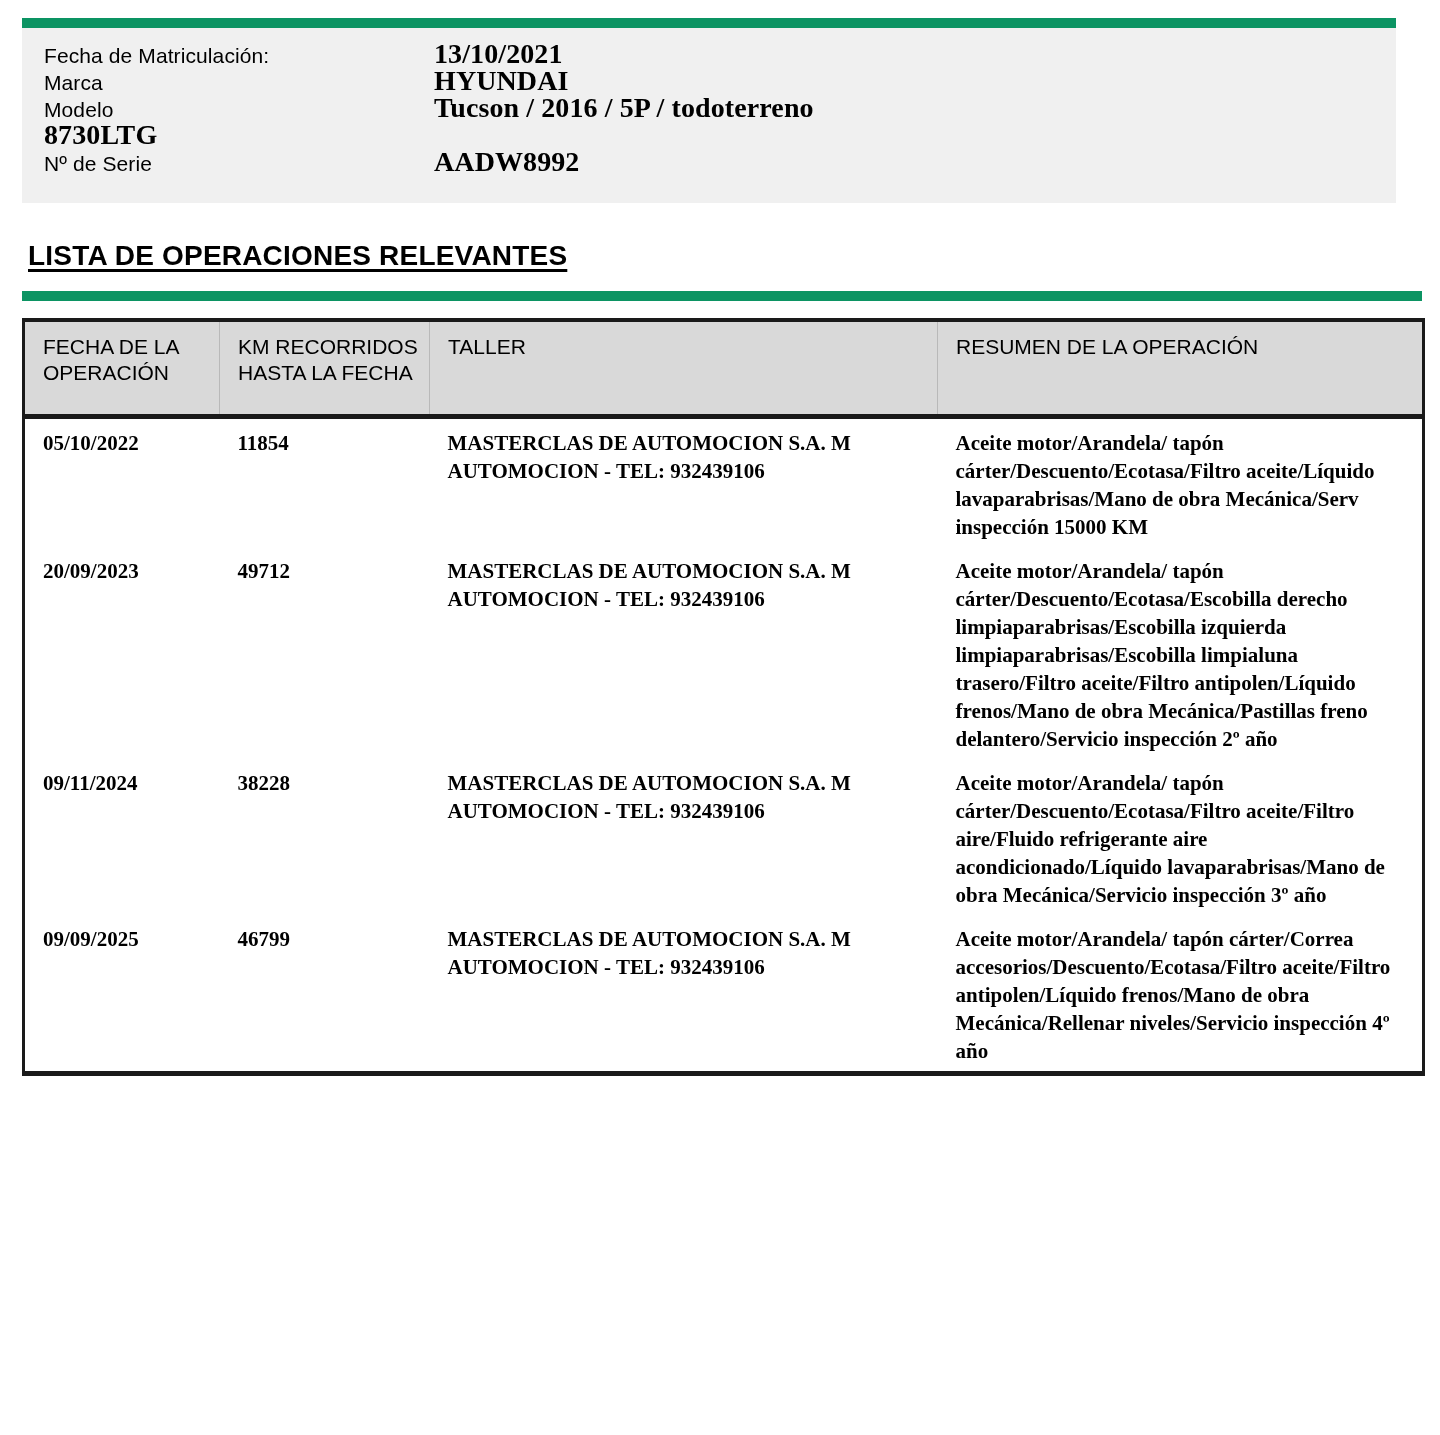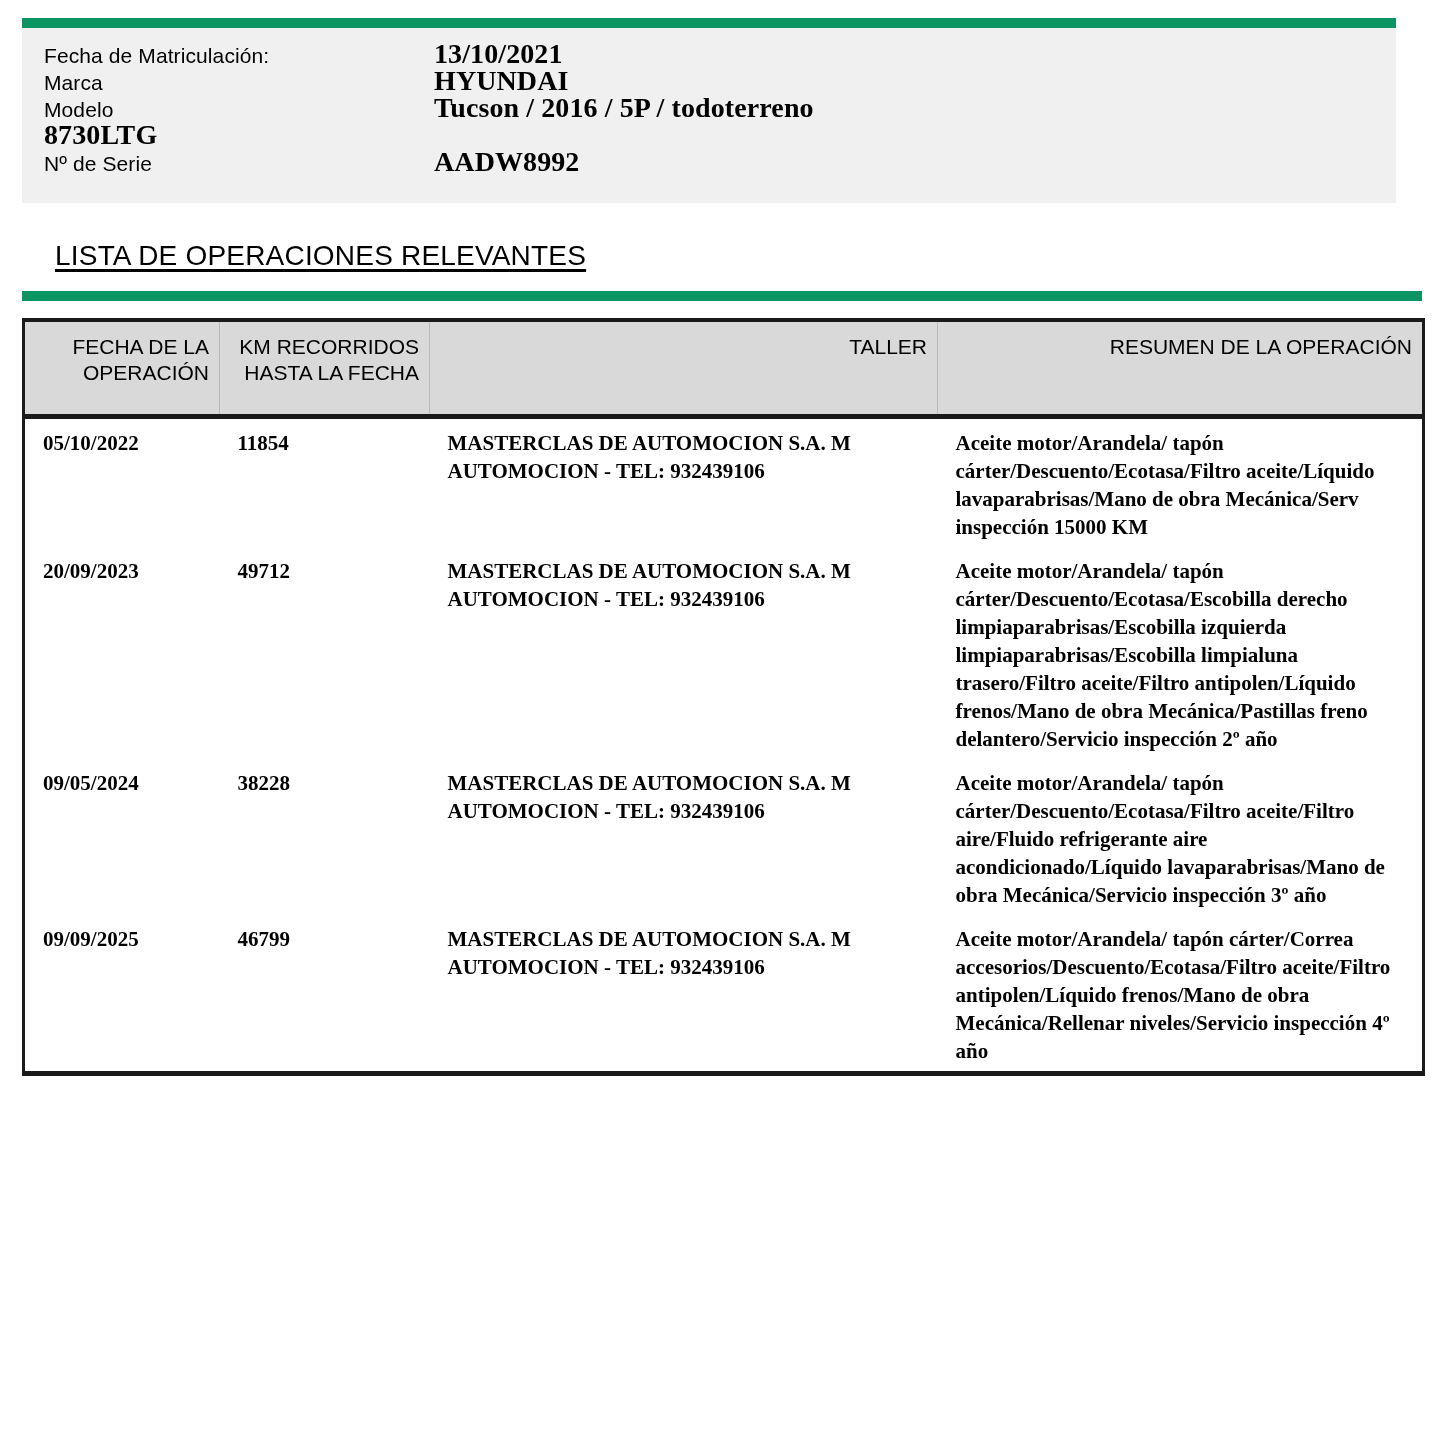--- a/index.html
+++ b/index.html
@@ -49,24 +49,24 @@
   .vehicle-value {
     font-size: 28px;
     font-weight: bold;
     letter-spacing: 0.1px;
     font-family: Liberation Serif, serif;
   }
 
   
   .section-title {
     position: absolute;
-    left: 55px;
+    left: 28px;
     top: 240px;
     font-size: 28px;
-    font-weight: normal;
+    font-weight: bold;
     letter-spacing: 0.2px;
     text-decoration: underline;
     text-underline-offset: 4px;
     text-decoration-thickness: 3px;
     white-space: nowrap;
   }
 
   
   .green-bar {
     position: absolute;
@@ -92,21 +92,21 @@
     border-right: 3px solid #1a1a1a;
     border-bottom: 5px solid #1a1a1a;
   }
   table.ops thead tr {
     background: #d9d9d9;
   }
   table.ops thead th {
     border-top: 4px solid #1a1a1a;
     border-bottom: 5px solid #1a1a1a;
     border-right: 1px solid #b9b9b9;
-    text-align: right;
+    text-align: left;
     vertical-align: top;
     font-weight: 400;
     font-size: 21px;
     line-height: 26px;
     padding: 12px 10px 14px 18px;
     height: 96px;
     box-sizing: border-box;
   }
   table.ops thead th:last-child {
     border-right: none;
@@ -190,21 +190,21 @@
         </tr>
 
         <tr>
           <td class="c-fecha">20/09/2023</td>
           <td class="c-km">49712</td>
           <td class="c-taller">MASTERCLAS DE AUTOMOCION S.A. M AUTOMOCION - TEL: 932439106</td>
           <td class="c-resumen">Aceite motor/Arandela/ tapón cárter/Descuento/Ecotasa/Escobilla derecho limpiaparabrisas/Escobilla izquierda limpiaparabrisas/Escobilla limpialuna trasero/Filtro aceite/Filtro antipolen/Líquido frenos/Mano de obra Mecánica/Pastillas freno delantero/Servicio inspección 2º año</td>
         </tr>
 
         <tr>
-          <td class="c-fecha">09/05/2024</td>
+          <td class="c-fecha">09/11/2024</td>
           <td class="c-km">38228</td>
           <td class="c-taller">MASTERCLAS DE AUTOMOCION S.A. M AUTOMOCION - TEL: 932439106</td>
           <td class="c-resumen">Aceite motor/Arandela/ tapón cárter/Descuento/Ecotasa/Filtro aceite/Filtro aire/Fluido refrigerante aire acondicionado/Líquido lavaparabrisas/Mano de obra Mecánica/Servicio inspección 3º año</td>
         </tr>
 
         <tr>
           <td class="c-fecha">09/09/2025</td>
           <td class="c-km">46799</td>
           <td class="c-taller">MASTERCLAS DE AUTOMOCION S.A. M AUTOMOCION - TEL: 932439106</td>
           <td class="c-resumen">Aceite motor/Arandela/ tapón cárter/Correa accesorios/Descuento/Ecotasa/Filtro aceite/Filtro antipolen/Líquido frenos/Mano de obra Mecánica/Rellenar niveles/Servicio inspección 4º año</td>

